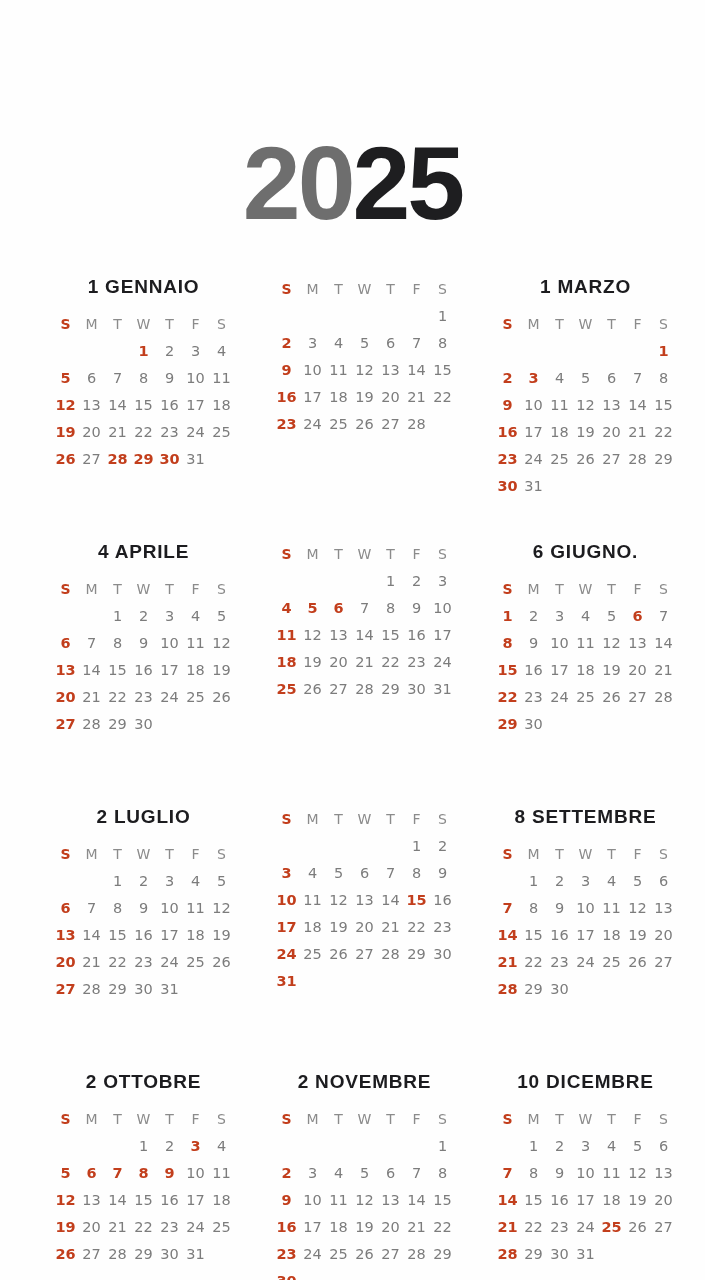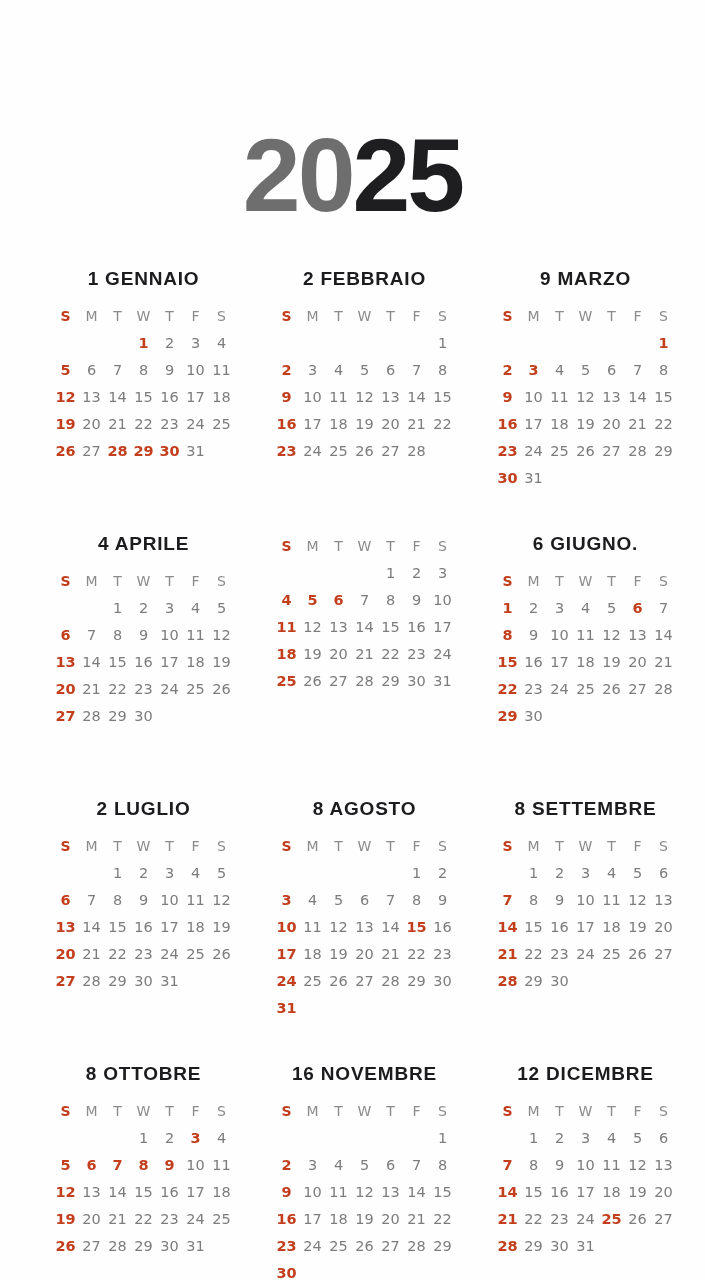--- a/index.html
+++ b/index.html
@@ -4,21 +4,21 @@
 <style>
   html, body { margin: 0; padding: 0; }
   body {
     width: 705px;
     height: 1280px;
     background: var(--bg, #fefefe);
     font-family: "Liberation Sans", sans-serif;
     overflow: hidden;
   }
   .year-title {
-    margin: 8px;
+    margin: 16px;
     padding-top: 122px;
     text-align: center;
     font-size: 104px;
     line-height: 0.88;
     font-weight: 700;
     letter-spacing: -3px;
     font-family: "Liberation Sans", sans-serif;
   }
   .year-left  { color: var(--year-gray, #6e6e6e); }
   .year-right { color: var(--year-dark, #1e1e20); }
@@ -117,21 +117,20 @@
           <span class="cell red">26</span>
           <span class="cell">27</span>
           <span class="cell red">28</span>
           <span class="cell red">29</span>
           <span class="cell red">30</span>
           <span class="cell">31</span>
         </div>
   </section>
 
   <section class="month">
-    <h2 class="month-title">2 FEBBRAIO</h2>
     <div class="mgrid">
           <span class="dow red">S</span>
           <span class="dow">M</span>
           <span class="dow">T</span>
           <span class="dow">W</span>
           <span class="dow">T</span>
           <span class="dow">F</span>
           <span class="dow">S</span>
           <span class="cell blank"></span>
           <span class="cell blank"></span>
@@ -164,21 +163,21 @@
           <span class="cell red">23</span>
           <span class="cell">24</span>
           <span class="cell">25</span>
           <span class="cell">26</span>
           <span class="cell">27</span>
           <span class="cell">28</span>
         </div>
   </section>
 
   <section class="month">
-    <h2 class="month-title">9 MARZO</h2>
+    <h2 class="month-title">1 MARZO</h2>
     <div class="mgrid">
           <span class="dow red">S</span>
           <span class="dow">M</span>
           <span class="dow">T</span>
           <span class="dow">W</span>
           <span class="dow">T</span>
           <span class="dow">F</span>
           <span class="dow">S</span>
           <span class="cell blank"></span>
           <span class="cell blank"></span>
@@ -395,21 +394,20 @@
           <span class="cell">26</span>
           <span class="cell red">27</span>
           <span class="cell">28</span>
           <span class="cell">29</span>
           <span class="cell">30</span>
           <span class="cell">31</span>
         </div>
   </section>
 
   <section class="month">
-    <h2 class="month-title">8 AGOSTO</h2>
     <div class="mgrid">
           <span class="dow red">S</span>
           <span class="dow">M</span>
           <span class="dow">T</span>
           <span class="dow">W</span>
           <span class="dow">T</span>
           <span class="dow">F</span>
           <span class="dow">S</span>
           <span class="cell blank"></span>
           <span class="cell blank"></span>
@@ -488,21 +486,21 @@
           <span class="cell">25</span>
           <span class="cell">26</span>
           <span class="cell">27</span>
           <span class="cell red">28</span>
           <span class="cell">29</span>
           <span class="cell">30</span>
         </div>
   </section>
 
   <section class="month">
-    <h2 class="month-title">8 OTTOBRE</h2>
+    <h2 class="month-title">2 OTTOBRE</h2>
     <div class="mgrid">
           <span class="dow red">S</span>
           <span class="dow">M</span>
           <span class="dow">T</span>
           <span class="dow">W</span>
           <span class="dow">T</span>
           <span class="dow">F</span>
           <span class="dow">S</span>
           <span class="cell blank"></span>
           <span class="cell blank"></span>
@@ -535,21 +533,21 @@
           <span class="cell red">26</span>
           <span class="cell">27</span>
           <span class="cell">28</span>
           <span class="cell">29</span>
           <span class="cell">30</span>
           <span class="cell">31</span>
         </div>
   </section>
 
   <section class="month">
-    <h2 class="month-title">16 NOVEMBRE</h2>
+    <h2 class="month-title">2 NOVEMBRE</h2>
     <div class="mgrid">
           <span class="dow red">S</span>
           <span class="dow">M</span>
           <span class="dow">T</span>
           <span class="dow">W</span>
           <span class="dow">T</span>
           <span class="dow">F</span>
           <span class="dow">S</span>
           <span class="cell blank"></span>
           <span class="cell blank"></span>
@@ -584,21 +582,21 @@
           <span class="cell">25</span>
           <span class="cell">26</span>
           <span class="cell">27</span>
           <span class="cell">28</span>
           <span class="cell">29</span>
           <span class="cell red">30</span>
         </div>
   </section>
 
   <section class="month">
-    <h2 class="month-title">12 DICEMBRE</h2>
+    <h2 class="month-title">10 DICEMBRE</h2>
     <div class="mgrid">
           <span class="dow red">S</span>
           <span class="dow">M</span>
           <span class="dow">T</span>
           <span class="dow">W</span>
           <span class="dow">T</span>
           <span class="dow">F</span>
           <span class="dow">S</span>
           <span class="cell blank"></span>
           <span class="cell">1</span>

